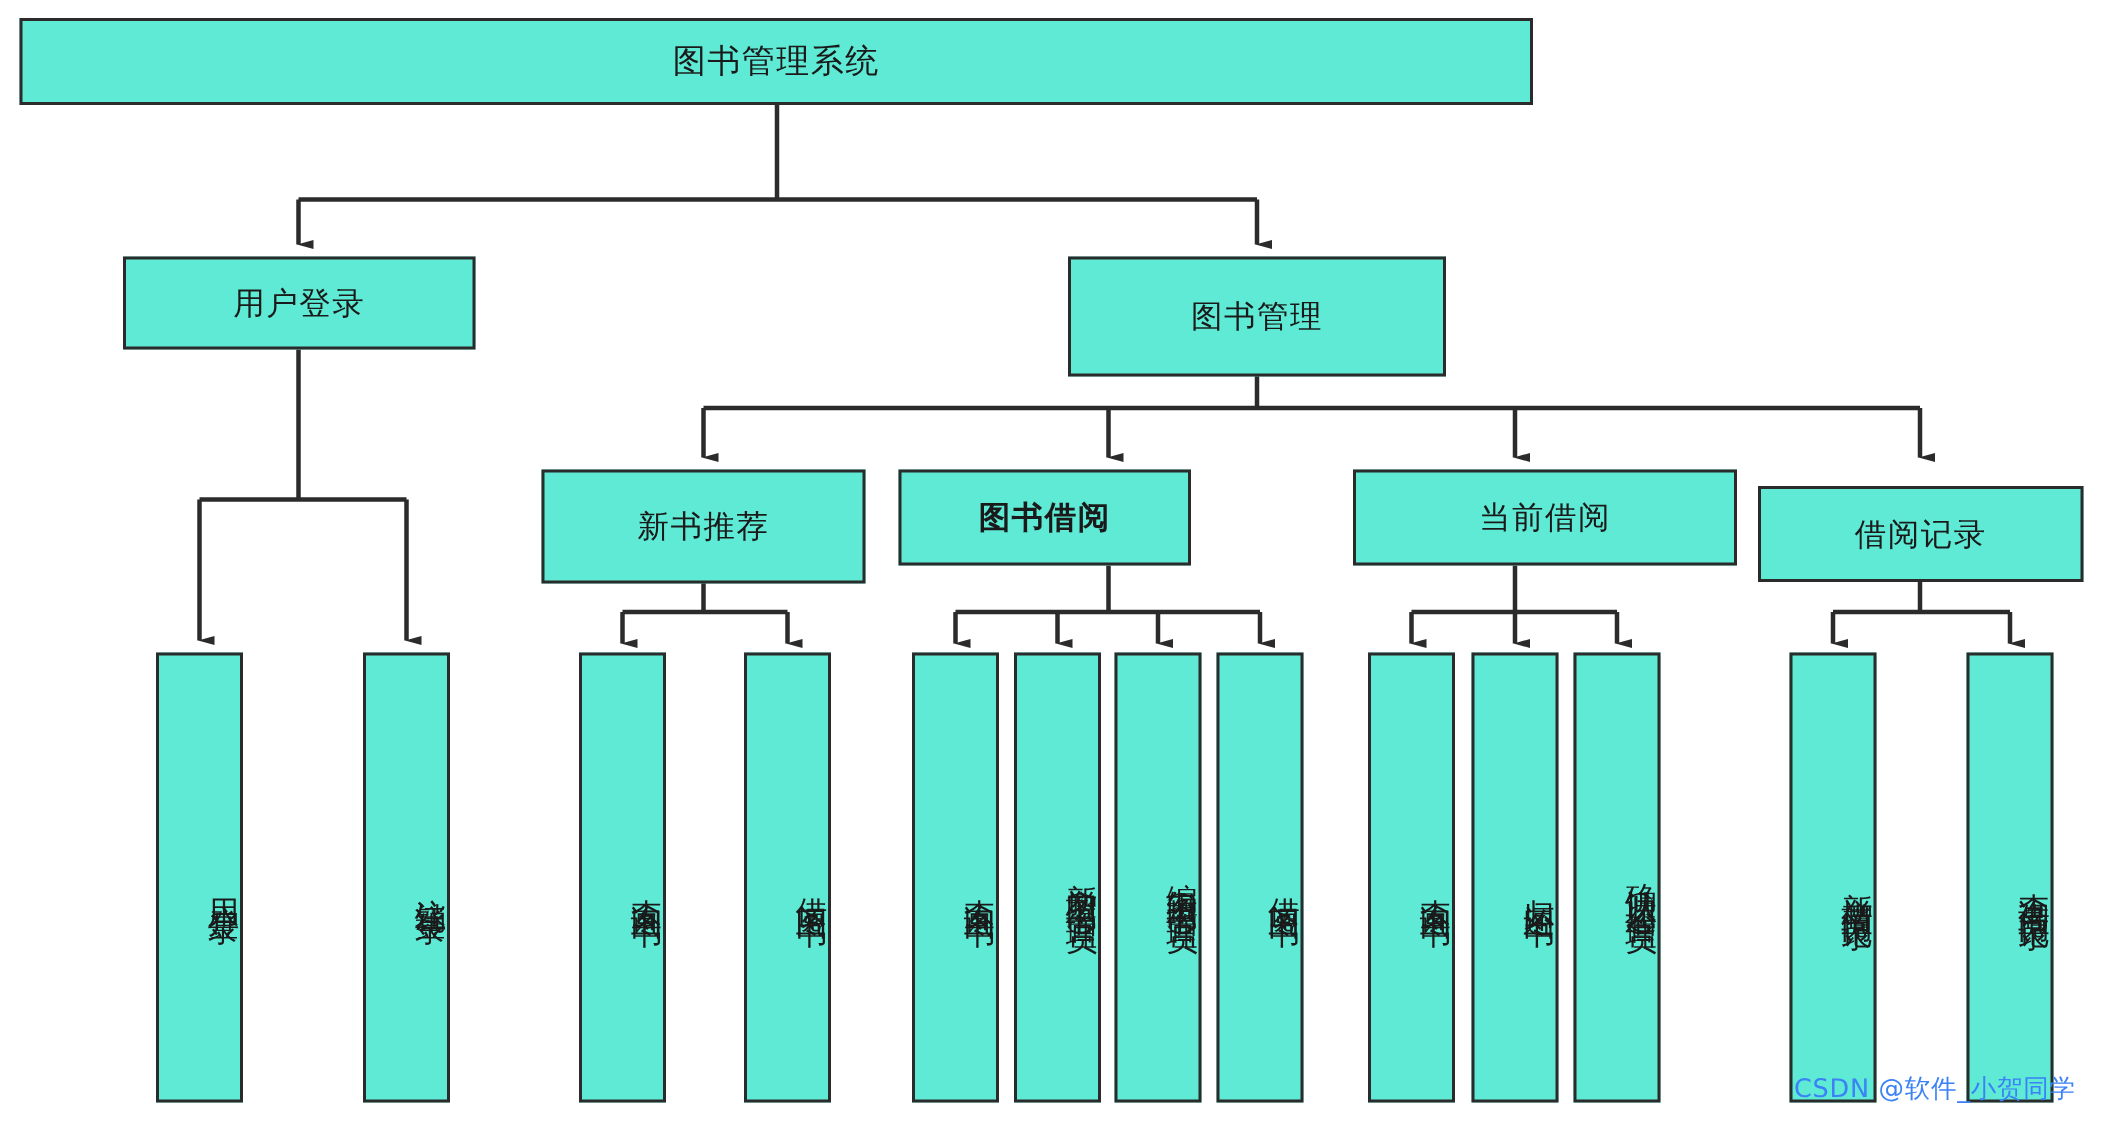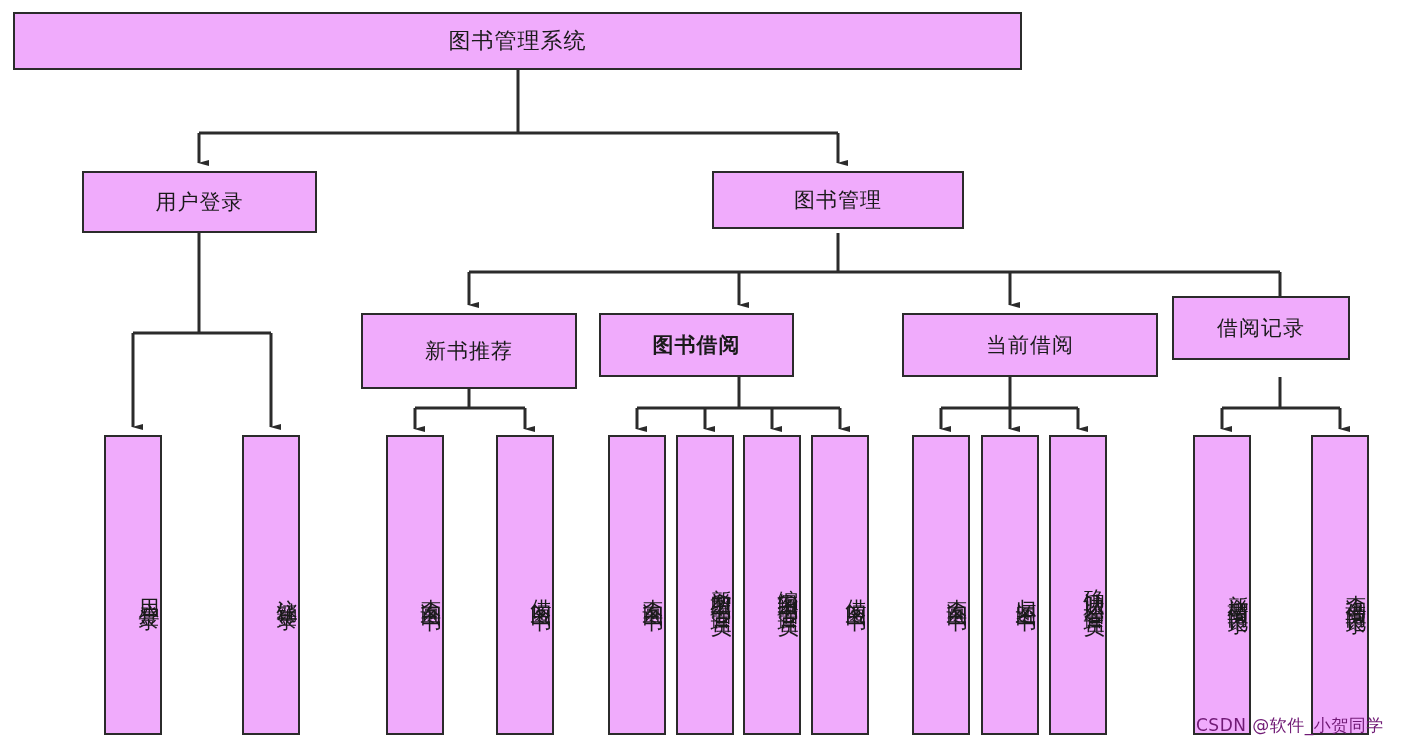--- a/index.html
+++ b/index.html
@@ -8,21 +8,21 @@
     background:#ffffff;
     font-family:"DejaVu Sans","Liberation Sans",sans-serif;
     position:relative;overflow:hidden;
   }
   #diagram{position:absolute;left:0;top:0;width:1405px;height:747px;}
 
   .node{
     position:absolute;
     box-sizing:border-box;
     border:2.5px solid #2b2b2b;
-    background:#f0abfc;
+    background:#5eead4;
     display:flex;align-items:center;justify-content:center;
     color:#1a1a1a;
     text-align:center;
   }
   .node.h{
     font-size:21px;
     letter-spacing:1px;
   }
   .node.root{font-size:22px;}
   .node.leaf{
@@ -35,21 +35,21 @@
     justify-content:center;
     line-height:1.05;
   }
   .node.leaf.tall{align-items:flex-start;}
   .node.leaf span{display:block;}
 
   .watermark{
     position:absolute;
     left:1196px;top:714px;
     font-size:17px;
-    color:#701a75;
+    color:#3b82f6;
     letter-spacing:0.5px;
     white-space:nowrap;
     font-family:"DejaVu Sans","Liberation Sans",sans-serif;
   }
 </style>
 </head>
 <body>
 
 <svg id="diagram" viewBox="0 0 1405 747" xmlns="http://www.w3.org/2000/svg">
   <defs>
@@ -102,37 +102,37 @@
 </svg>
 
 <div class="node root h" style="left:13px;top:12px;width:1009px;height:58px;">
   <span>图书管理系统</span>
 </div>
 
 <div class="node h" style="left:82px;top:171px;width:235px;height:62px;">
   <span>用户登录</span>
 </div>
 
-<div class="node h" style="left:712px;top:171px;width:252px;height:58px;">
+<div class="node h" style="left:712px;top:171px;width:252px;height:80px;">
   <span>图书管理</span>
 </div>
 
 <div class="node h" style="left:361px;top:313px;width:216px;height:76px;">
   <span>新书推荐</span>
 </div>
 
 <div class="node h" style="left:599px;top:313px;width:195px;height:64px;font-weight:bold;">
   <span>图书借阅</span>
 </div>
 
 <div class="node h" style="left:902px;top:313px;width:256px;height:64px;">
   <span>当前借阅</span>
 </div>
 
-<div class="node h" style="left:1172px;top:296px;width:178px;height:64px;">
+<div class="node h" style="left:1172px;top:324px;width:217px;height:64px;">
   <span>借阅记录</span>
 </div>
 
 <div class="node leaf" style="left:104px;top:435px;width:58px;height:300px;">
   <span>用户登录</span>
 </div>
 <div class="node leaf" style="left:242px;top:435px;width:58px;height:300px;">
   <span>注销登录</span>
 </div>
 

